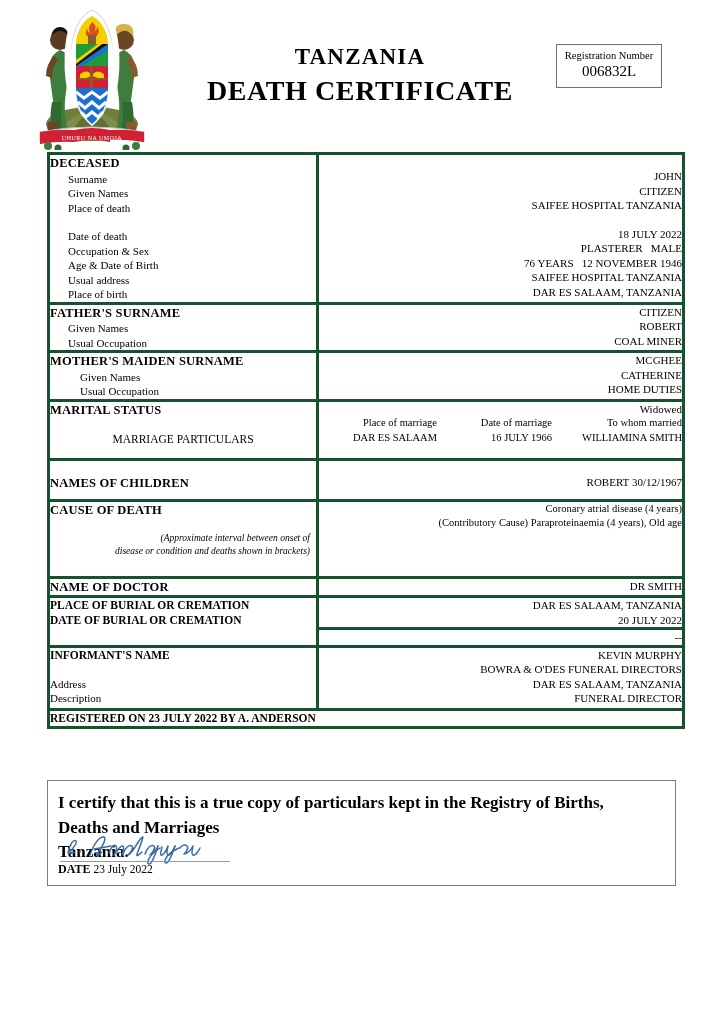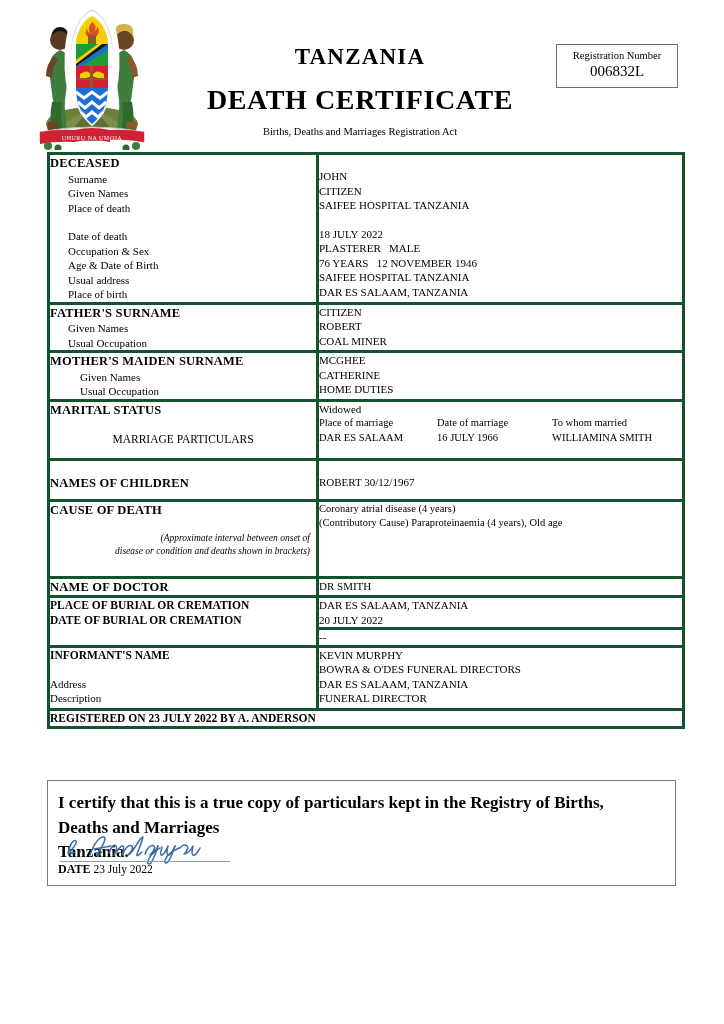--- a/index.html
+++ b/index.html
@@ -40,33 +40,33 @@
   .title-country {
     font-size: 23px;
     font-weight: bold;
     letter-spacing: 1.2px;
     line-height: 1.1;
   }
   .title-main {
     font-size: 28px;
     font-weight: bold;
     letter-spacing: 0.6px;
-    margin-top: 16px;
+    margin-top: 7px;
     line-height: 1.1;
   }
   .title-act {
     font-size: 10.5px;
     margin-top: 10px;
     line-height: 1.2;
   }
   #reg-box {
     position: absolute;
     left: 556px;
     top: 44px;
-    width: 122px;
+    width: 106px;
     height: 44px;
     border: 1px solid #6f6f6f;
     text-align: center;
     box-sizing: border-box;
     padding-top: 4px;
   }
   .reg-label { font-size: 10.5px; line-height: 1.25; }
   .reg-number { font-size: 15px; line-height: 1.3; }
 
   
@@ -77,21 +77,21 @@
     width: 629px;
     border-collapse: collapse;
     table-layout: fixed;
   }
   #cert-table td {
     border: 3px solid #14532d;
     vertical-align: top;
     padding: 0;
   }
   td.lcol { width: 266px; padding: 4px 0 4px 8px; }
-  td.rcol { width: 363px; padding: 4px 0 4px 8px; }
+  td.rcol { width: 363px; padding: 4px 0 4px 8px; text-align: right; }
   td.full { padding: 5px 0 5px 8px; }
 
   .sec-head {
     font-size: 12.5px;
     font-weight: bold;
     line-height: 1.32;
     letter-spacing: 0.2px;
   }
   .sec-head-sm {
     font-size: 11.5px;
@@ -251,21 +251,20 @@
       <circle cx="26" cy="142" r="4" fill="#3f7d3f"></circle>
       <circle cx="36" cy="144" r="3.5" fill="#2f6b2f"></circle>
       <circle cx="114" cy="142" r="4" fill="#3f7d3f"></circle>
       <circle cx="104" cy="144" r="3.5" fill="#2f6b2f"></circle>
     </svg>
   </div>
 
   <div id="title-block">
     <div class="title-country">TANZANIA</div>
     <div class="title-main">DEATH CERTIFICATE</div>
-    <div class="title-act">Births, Deaths and Marriages Registration Act</div>
   </div>
 
   <div id="reg-box">
     <div class="reg-label">Registration Number</div>
     <div class="reg-number">006832L</div>
   </div>
 </div>
 
 <table id="cert-table">
   <tbody>

